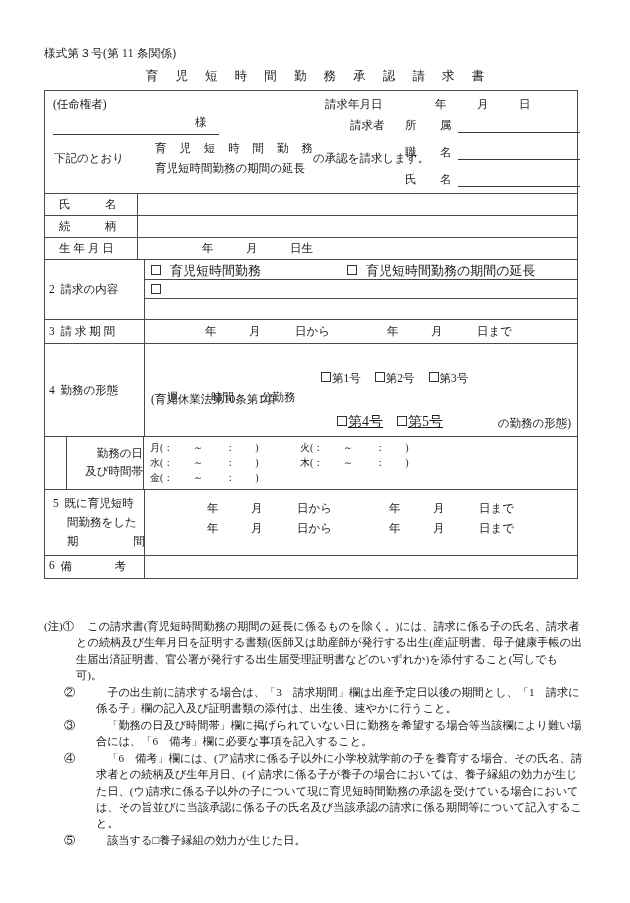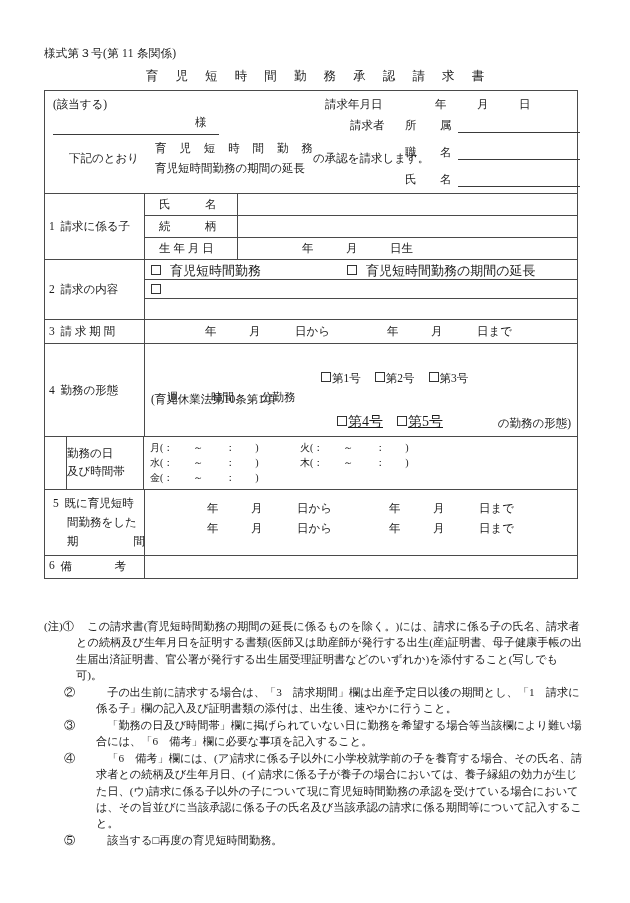--- a/index.html
+++ b/index.html
@@ -92,21 +92,21 @@
     border-bottom: 1px solid #3a3a3a;
     height: 17px;
   }
   .hdr .sama {
     position: absolute;
     left: 150px; top: 24px;
     font-size: 11.5px;
   }
   .hdr .asbelow {
     position: absolute;
-    left: 24px; top: 60px;
+    left: 9px; top: 60px;
     font-size: 11.5px;
     white-space: nowrap;
   }
   .hdr .opt1 {
     position: absolute;
     left: 110px; top: 50px;
     font-size: 11.5px;
     letter-spacing: 5px;
     white-space: nowrap;
   }
@@ -236,21 +236,21 @@
   .daysrow .spacer {
     width: 22px;
     border-right: 1px solid #4a4a4a;
     box-sizing: border-box;
   }
   .daysrow .dayhead {
     width: 77px;
     box-sizing: border-box;
     border-right: 1px solid #4a4a4a;
     font-size: 11.5px;
-    text-align: left;
+    text-align: right;
     padding: 8px 0;
     line-height: 1.55;
   }
   .daysrow .daybody {
     flex: 1;
     font-size: 10px;
     padding: 3px 0 3px 6px;
     box-sizing: border-box;
     line-height: 1.5;
   }
@@ -297,21 +297,21 @@
 
 <div class="page">
 
   <div class="form-no">様式第３号(第 11 条関係)</div>
   <div class="doc-title">育 児 短 時 間 勤 務 承 認 請 求 書</div>
 
   <div class="frame">
 
     <div class="row first">
       <div class="cellbody hdr">
-        <div class="appointer">(該当する)</div>
+        <div class="appointer">(任命権者)</div>
         <div class="sama-line"></div>
         <div class="sama">様</div>
 
         <div class="asbelow">下記のとおり</div>
         <div class="opt1">育 児 短 時 間 勤 務</div>
         <div class="opt2">育児短時間勤務の期間の延長</div>
         <div class="reqsfx">の承認を請求します。</div>
 
         <div class="dlabel">請求年月日</div>
         <div class="dvals">
@@ -326,23 +326,20 @@
         <div class="fld f2">
           <span class="nm">職　名</span><span class="rule"></span>
         </div>
         <div class="fld f3">
           <span class="nm">氏　名</span><span class="rule"></span>
         </div>
       </div>
     </div>
 
     <div class="row">
-      <div class="lbl">
-        <div class="ln"><span>1</span>&nbsp;&nbsp;<span>請求に係る子</span></div>
-      </div>
       <div class="cellbody">
         <div class="sub first">
           <div class="subhead">氏　　　名</div>
           <div class="subval">&nbsp;</div>
         </div>
         <div class="sub">
           <div class="subhead">続　　　柄</div>
           <div class="subval">&nbsp;</div>
         </div>
         <div class="sub">
@@ -460,17 +457,17 @@
     <div class="note">
       <div class="mk" style="padding-left:20px;">③</div>
       <div class="tx">「勤務の日及び時間帯」欄に掲げられていない日に勤務を希望する場合等当該欄により難い場合には、「6　備考」欄に必要な事項を記入すること。</div>
     </div>
     <div class="note">
       <div class="mk" style="padding-left:20px;">④</div>
       <div class="tx">「6　備考」欄には、(ア)請求に係る子以外に小学校就学前の子を養育する場合、その氏名、請求者との続柄及び生年月日、(イ)請求に係る子が養子の場合においては、養子縁組の効力が生じた日、(ウ)請求に係る子以外の子について現に育児短時間勤務の承認を受けている場合においては、その旨並びに当該承認に係る子の氏名及び当該承認の請求に係る期間等について記入すること。</div>
     </div>
     <div class="note">
       <div class="mk" style="padding-left:20px;">⑤</div>
-      <div class="tx">該当する□再度の育児短時間勤務。</div>
+      <div class="tx">該当する□養子縁組の効力が生じた日。</div>
     </div>
   </div>
 
 </div>
 
 </body></html>

